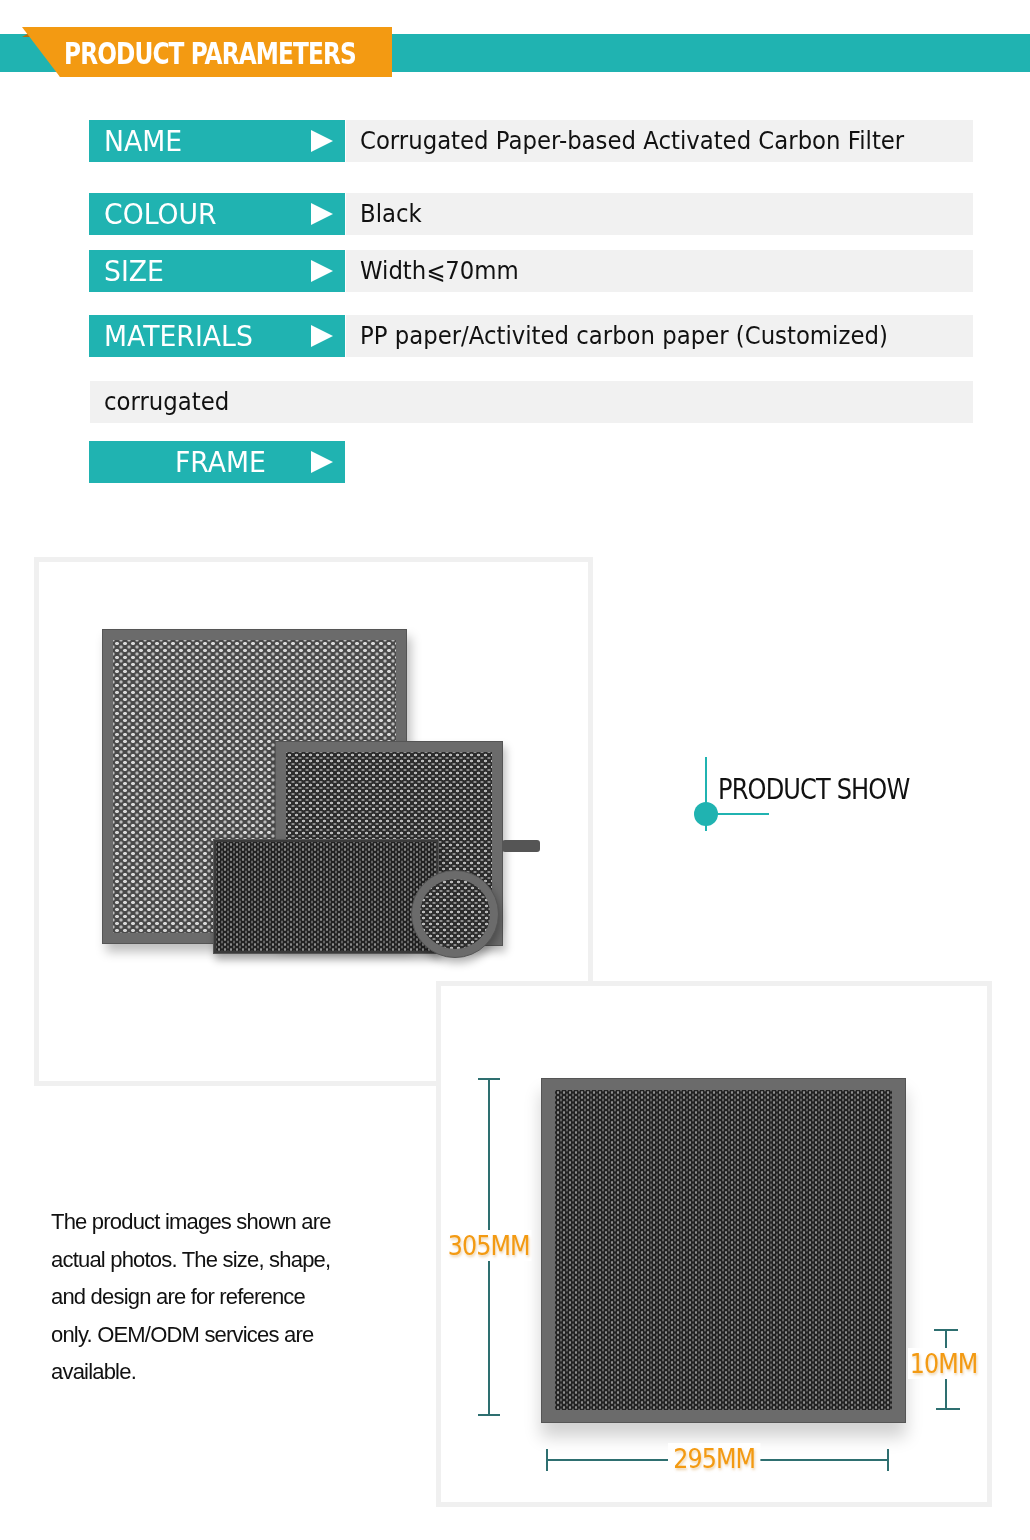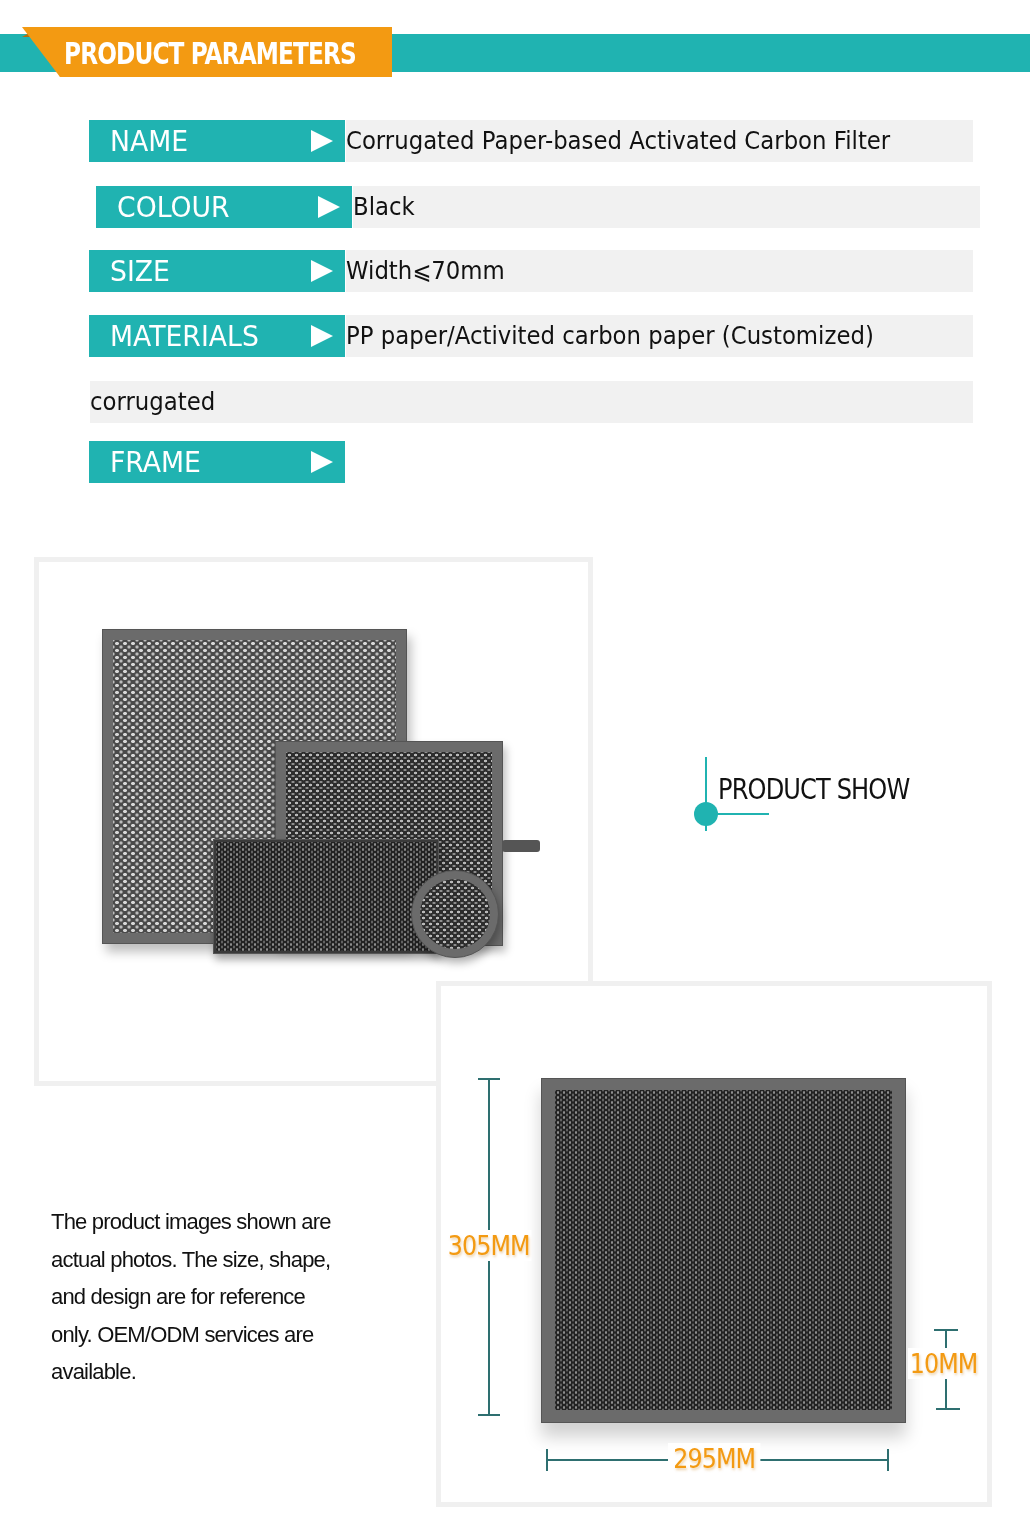--- a/index.html
+++ b/index.html
@@ -14,27 +14,27 @@
       background: #f39a12;
       clip-path: polygon(0 0, 100% 0, 100% 100%, 38px 100%);
       box-shadow: 2px 2px 3px rgba(0,0,0,0.2); }
     .banner-title { position: absolute; left: 64px; top: 34px; height: 40px; line-height: 40px;
       color: #ffffff; font-size: 30px; font-weight: bold; letter-spacing: -1px;
       font-family: "DejaVu Sans", sans-serif; font-stretch: condensed; transform: scaleX(0.86); transform-origin: left center; white-space: nowrap; }
 
     
     .param-row { position: absolute; left: 89px; width: 884px; height: 42px; display: flex; }
     .param-label { width: 256px; height: 42px; background: #20b3b1; color: #ffffff; position: relative;
-      font-size: 29px; line-height: 42px; padding-left: 21px; white-space: nowrap;
+      font-size: 29px; line-height: 42px; padding-left: 15px; white-space: nowrap;
       font-family: "DejaVu Sans", sans-serif; }
     .param-label .lbl { display: inline-block; transform: scaleX(0.92); transform-origin: left center; }
     .param-arrow { position: absolute; right: 12px; top: 10px; width: 0; height: 0;
       border-top: 11px solid transparent; border-bottom: 11px solid transparent; border-left: 22px solid #ffffff; }
     .param-value { flex: 1; height: 42px; background: #f1f1f1; color: #111; font-size: 24px; line-height: 42px;
-      white-space: nowrap; font-family: "DejaVu Sans", sans-serif; margin-left: 1px; }
+      padding-left: 14px; white-space: nowrap; font-family: "DejaVu Sans", sans-serif; margin-left: 1px; }
     .param-value .val { display: inline-block; transform: scaleX(0.95); transform-origin: left center; }
 
     
     .photo-frame-left { position: absolute; left: 34px; top: 557px; width: 559px; height: 529px;
       border: 5px solid #f0f0f0; background: #ffffff; }
     .photo-frame-right { position: absolute; left: 436px; top: 981px; width: 556px; height: 526px;
       border: 5px solid #f0f0f0; background: #ffffff; }
 
     
     .filter { position: absolute; background-color: #6b6b6b; border: 1px solid #555; }
@@ -89,21 +89,21 @@
 <div class="param-row" style="top:120px;">
   <div class="param-label">
     <span class="lbl">NAME</span>
     <span class="param-arrow"></span>
   </div>
   <div class="param-value">
     <span class="val">Corrugated Paper-based Activated Carbon Filter</span>
   </div>
 </div>
 
-<div class="param-row" style="top:186px;margin-left:7px;">
+<div class="param-row" style="top:193px;">
   <div class="param-label">
     <span class="lbl">COLOUR</span>
     <span class="param-arrow"></span>
   </div>
   <div class="param-value">
     <span class="val">Black</span>
   </div>
 </div>
 
 <div class="param-row" style="top:250px;">
@@ -125,21 +125,21 @@
     <span class="val">PP paper/Activited carbon paper (Customized)</span>
   </div>
 </div>
 
 <div class="param-row" style="top:381px;">
   <div class="param-value">
     <span class="val">corrugated</span>
   </div>
 </div>
 
-<div class="param-row" style="top:441px;">
+<div class="param-row" style="top:441px;text-align:center;">
   <div class="param-label">
     <span class="lbl">FRAME</span>
     <span class="param-arrow"></span>
   </div>
 </div>
 
 <div class="photo-frame-left"></div>
 <div style="position:absolute; left:95px; top:622px; width:460px; height:345px;">
 
   <div class="filter" style="left:7px; top:7px; width:305px; height:315px; box-shadow: 4px 8px 10px rgba(0,0,0,0.25);">

